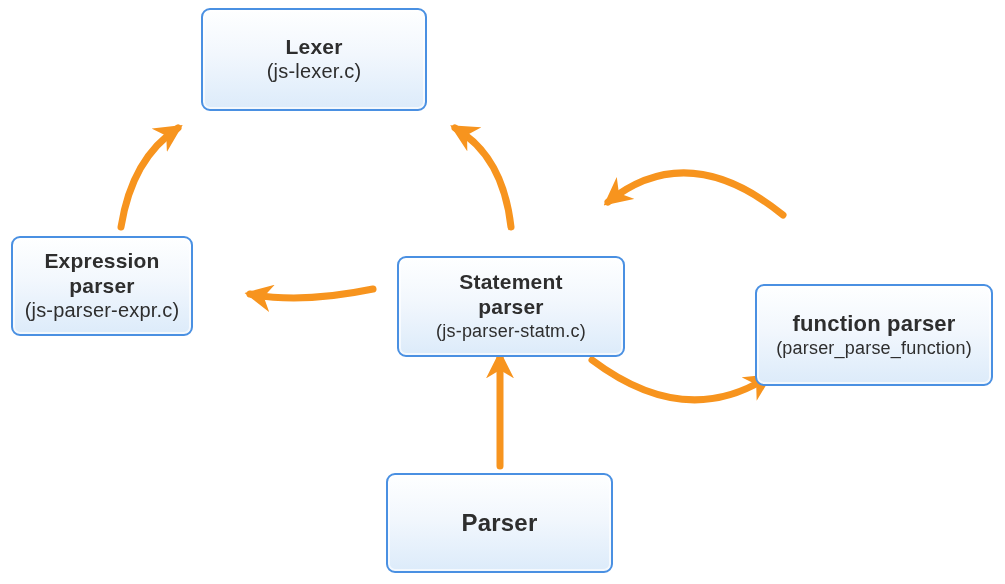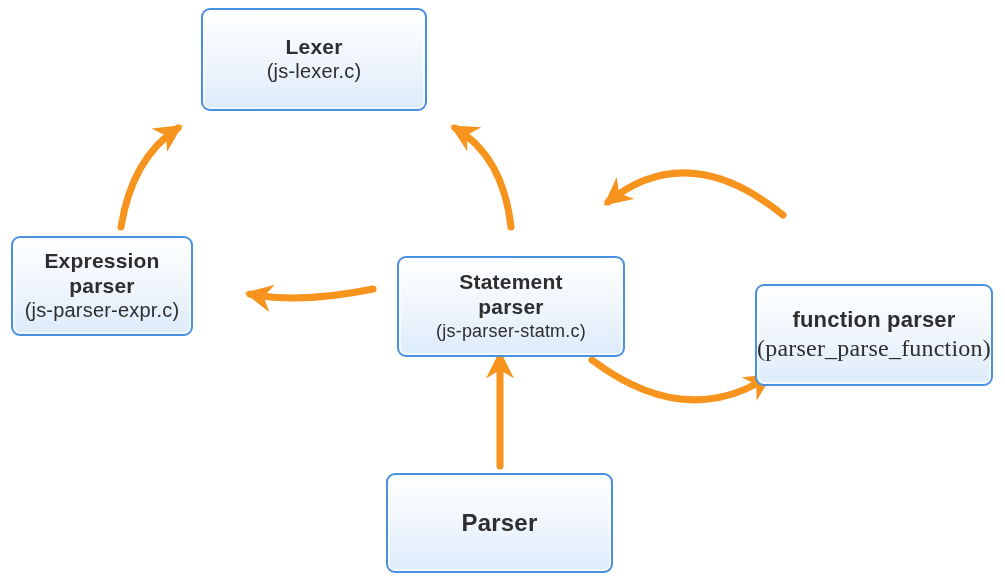--- a/index.html
+++ b/index.html
@@ -52,21 +52,21 @@
     line-height:1.25;
     letter-spacing:0.2px;
   }
   .node--lexer     {left:201px; top:8px;   width:226px; height:103px;}
   .node--expr      {left:11px;  top:236px; width:182px; height:100px;}
   .node--expr .subtitle{font-size:20px;}
   .node--stmt      {left:397px; top:236px; width:228px; height:101px;margin-top:20px;}
   .node--stmt .subtitle{font-size:18px;}
   .node--func      {left:755px; top:236px; width:238px; height:102px;margin-top:48px;}
   .node--func .title{font-size:22px;}
-  .node--func .subtitle{font-size:24px;font-family:Liberation Serif, serif;}
+  .node--func .subtitle{font-size:18px;}
   .node--parser    {left:386px; top:473px; width:227px; height:100px;}
   .node--parser .title{font-size:24px;}
 </style>
 </head>
 <body>
 
 <div class="canvas">
 
   <svg class="edges" width="1005" height="584" viewBox="0 0 1005 584" xmlns="http://www.w3.org/2000/svg">
     <defs>

